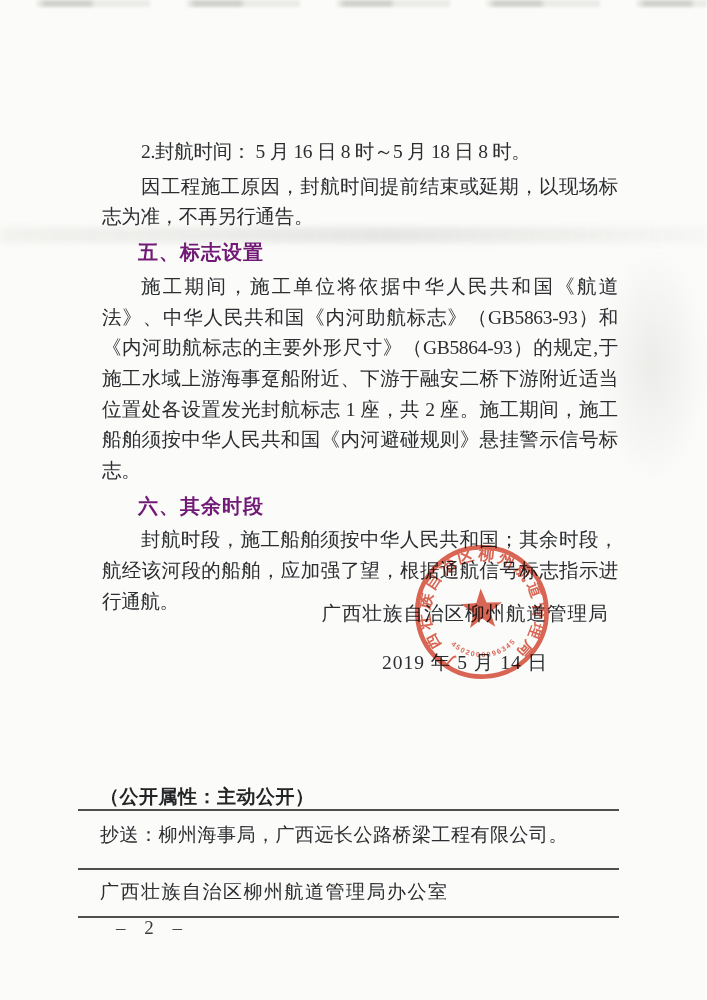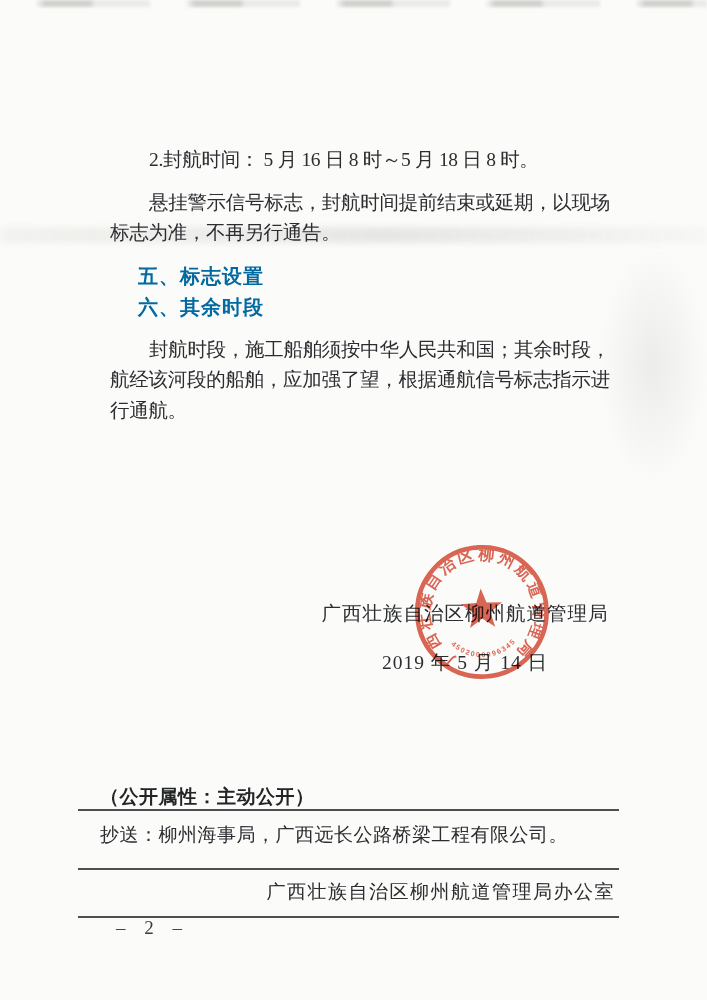--- a/index.html
+++ b/index.html
@@ -27,25 +27,25 @@
     position:absolute; top:245px; left:598px; width:110px; height:240px;
     background:radial-gradient(ellipse at center, rgba(160,160,158,.16), rgba(160,160,158,0) 70%);
     filter:blur(5px);
   }
   
   .doc-body {
     position:absolute; left:98px; top:133px; width:524px;
     font-size:19.5px; line-height:30.7px; letter-spacing:-0.3px;
     text-align:justify; text-justify:inter-character;
   }
-  .para { margin:12px; text-indent:2em; }
+  .para { margin:4px; text-indent:2em; }
   .heading {
     margin:0; font-size:20px; line-height:30.7px; text-indent:2em;
     font-family:"Liberation Sans","DejaVu Sans",sans-serif;
-    font-weight:bold; letter-spacing:1px; color:#0369a1;
+    font-weight:bold; letter-spacing:1px; color:#701a75;
   }
   
   .signature {
     position:absolute; left:315px; top:599px; width:300px;
     text-align:center; font-size:19.5px;
   }
   .signature .org { letter-spacing:1px; line-height:30px; }
   .signature .date { margin-top:20px; letter-spacing:1px; line-height:28px; }
   
   .seal {
@@ -61,43 +61,44 @@
     position:absolute; left:78px; top:784px; width:541px; font-size:19px;
   }
   .f-rule { border:0; border-top:2px solid #4d4f50; margin:0; }
   .row-attr {
     padding:0 0 4px 22px; height:21px;
     font-family:"Liberation Sans","DejaVu Sans",sans-serif;
     font-weight:bold; letter-spacing:.5px; color:#222426;
   }
   .row-cc { padding:11px 0 20px 22px; letter-spacing:.5px; }
   .row-office {
-    display:flex; justify-content:flex-end; align-items:baseline;
+    display:flex; justify-content:flex-start; align-items:baseline;
     padding:9px 4px 11px 22px;
   }
   .row-office .office { letter-spacing:1.5px; }
   .row-office .printed { letter-spacing:.5px; }
   .page-number {
     position:absolute; left:116px; top:917px;
     font-size:19px; letter-spacing:7px; color:#3a3c3e;
   }
 </style>
 </head>
 <body>
 
 <div class="page">
 
   <div class="noise-top"></div>
   <div class="smudge-band"></div>
   <div class="smudge-blob"></div>
 
   <div class="doc-body">
     <p class="para">2.封航时间： 5 月 16 日 8 时～5 月 18 日 8 时。</p>
-    <p class="para">悬挂警示信号标志，封航时间提前结束或延期，以现场标志为准，不再另行通告。</p>
+    <p class="para">因工程施工原因，封航时间提前结束或延期，以现场标志为准，不再另行通告。</p>
     <h3 class="heading">五、标志设置</h3>
+    <p class="para">施工期间，施工单位将依据中华人民共和国《航道法》、中华人民共和国《内河助航标志》（GB5863-93）和《内河助航标志的主要外形尺寸》（GB5864-93）的规定,于施工水域上游海事趸船附近、下游于融安二桥下游附近适当位置处各设置发光封航标志 1 座，共 2 座。施工期间，施工船舶须按中华人民共和国《内河避碰规则》悬挂警示信号标志。</p>
     <h3 class="heading">六、其余时段</h3>
     <p class="para">封航时段，施工船舶须按中华人民共和国；其余时段，航经该河段的船舶，应加强了望，根据通航信号标志指示进行通航。</p>
   </div>
 
   <div class="signature">
     <div class="org">广西壮族自治区柳州航道管理局</div>
     <div class="date">2019 年 5 月 14 日</div>
   </div>
 
   <svg class="seal" viewBox="0 0 152 136">

